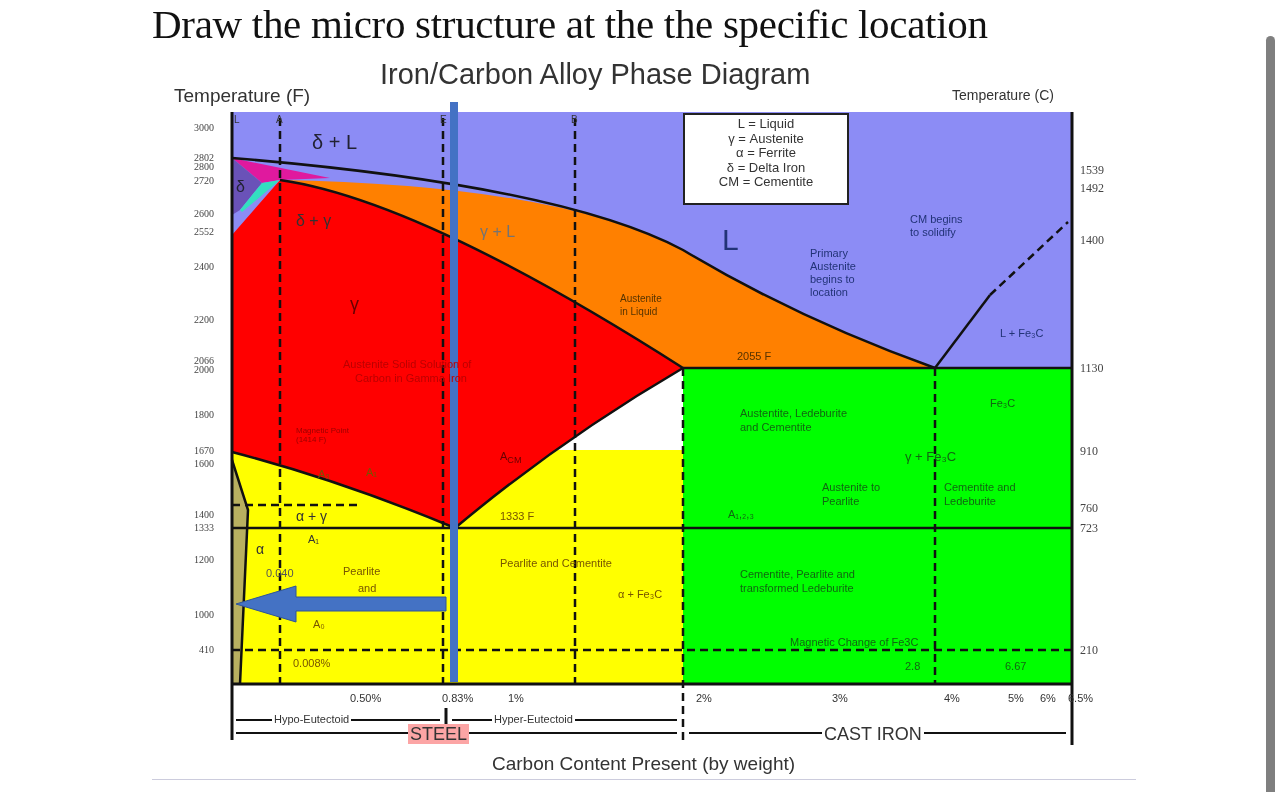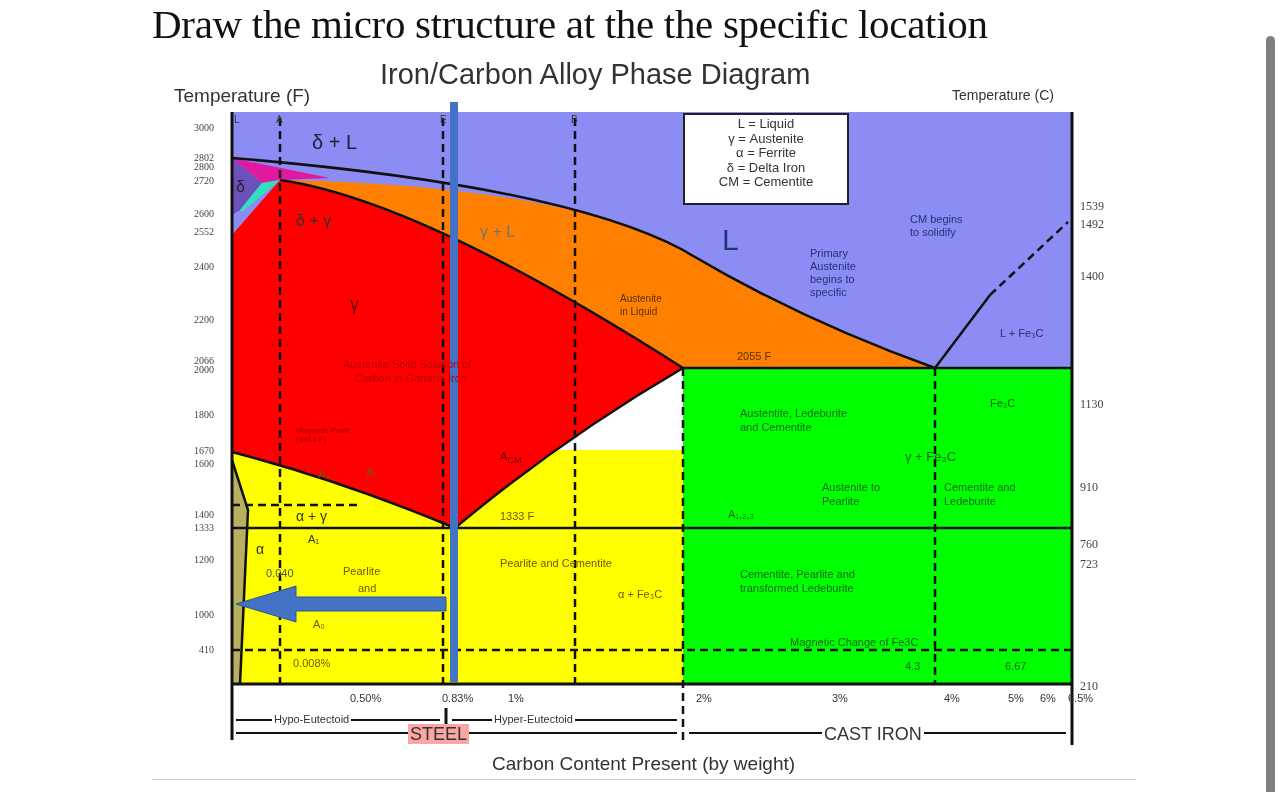--- a/index.html
+++ b/index.html
@@ -3,21 +3,21 @@
 <meta charset="utf-8">
 <style>
   html,body{margin:0;padding:0;background:#ffffff;}
   body{width:1284px;height:792px;position:relative;overflow:hidden;font-family:"Liberation Sans",sans-serif;}
   .question{position:absolute;left:152px;top:0px;font-family:"Liberation Serif",serif;font-size:41px;color:#111;white-space:nowrap;letter-spacing:-0.3px;}
   .diagram-title{position:absolute;left:380px;top:58px;font-size:29px;color:#333;white-space:nowrap;}
   .axis-title-left{position:absolute;left:174px;top:85px;font-size:19px;color:#333;}
   .axis-title-right{position:absolute;left:952px;top:87px;font-size:14px;color:#333;}
   .ytick{position:absolute;font-size:10px;color:#444;line-height:10px;font-family:Liberation Serif, serif;}
   .ytick.l{left:172px;width:42px;text-align:right;}
-  .ytick.r{left:1080px;font-size:12px;margin-top:36px;}
+  .ytick.r{left:1080px;font-size:12px;}
   svg.plot{position:absolute;left:0;top:0;}
   .lbl{position:absolute;font-size:11px;line-height:13px;white-space:nowrap;}
   .legend{position:absolute;left:683px;top:113px;width:166px;height:92px;background:#fff;border:2px solid #222;box-sizing:border-box;font-size:13px;line-height:14.5px;color:#333;text-align:center;padding-top:2px;}
   .xtick{position:absolute;top:692px;font-size:11px;color:#333;padding-left:20px;}
   .bottom-title{position:absolute;left:492px;top:753px;font-size:19px;color:#333;}
   .scrollbar{position:absolute;left:1266px;top:36px;width:9px;height:760px;background:#7f7f7f;border-radius:5px 5px 0 0;}
   .hline{position:absolute;left:152px;top:779px;width:984px;height:1px;background:#ccd;}
 </style>
 </head>
 <body>
@@ -134,21 +134,21 @@
 <div class="lbl" style="left:480px;top:225px;font-size:16px;color:#737373">γ + L</div>
 <div class="lbl" style="left:722px;top:225px;font-size:30px;line-height:30px;color:#223377">L</div>
 <div class="lbl" style="left:350px;top:298px;font-size:18px;color:#660000">γ</div>
 <div class="lbl" style="left:343px;top:358px;color:#bb0000">Austenite Solid Solution of</div>
 <div class="lbl" style="left:355px;top:372px;color:#bb0000">Carbon in Gamma Iron</div>
 <div class="lbl" style="left:620px;top:292px;color:#553300;font-size:10px">Austenite</div>
 <div class="lbl" style="left:620px;top:305px;color:#553300;font-size:10px">in Liquid</div>
 <div class="lbl" style="left:810px;top:247px;color:#223377">Primary</div>
 <div class="lbl" style="left:810px;top:260px;color:#223377">Austenite</div>
 <div class="lbl" style="left:810px;top:273px;color:#223377">begins to</div>
-<div class="lbl" style="left:810px;top:286px;color:#223377">specific</div>
+<div class="lbl" style="left:810px;top:286px;color:#223377">location</div>
 <div class="lbl" style="left:910px;top:213px;color:#223377">CM begins</div>
 <div class="lbl" style="left:910px;top:226px;color:#223377">to solidify</div>
 <div class="lbl" style="left:1000px;top:327px;color:#223377">L + Fe₃C</div>
 <div class="lbl" style="left:737px;top:350px;color:#553300">2055 F</div>
 <div class="lbl" style="left:296px;top:426px;color:#990000;font-size:8px;line-height:9px">Magnetic Point</div>
 <div class="lbl" style="left:296px;top:435px;color:#990000;font-size:8px;line-height:9px">(1414 F)</div>
 <div class="lbl" style="left:318px;top:468px;color:#775500">A₃</div>
 <div class="lbl" style="left:366px;top:466px;color:#775500">A₁</div>
 <div class="lbl" style="left:500px;top:450px;color:#660000"><span>A</span><sub>CM</sub></div>
 <div class="lbl" style="left:296px;top:510px;font-size:14px;color:#333">α + γ</div>
@@ -167,21 +167,21 @@
 <div class="lbl" style="left:990px;top:397px;color:#116611">Fe₃C</div>
 <div class="lbl" style="left:905px;top:450px;font-size:13px;color:#116611">γ + Fe₃C</div>
 <div class="lbl" style="left:822px;top:481px;color:#116611">Austenite to</div>
 <div class="lbl" style="left:822px;top:495px;color:#116611">Pearlite</div>
 <div class="lbl" style="left:728px;top:508px;color:#116611">A₁,₂,₃</div>
 <div class="lbl" style="left:944px;top:481px;color:#116611">Cementite and</div>
 <div class="lbl" style="left:944px;top:495px;color:#116611">Ledeburite</div>
 <div class="lbl" style="left:740px;top:568px;color:#116611">Cementite, Pearlite and</div>
 <div class="lbl" style="left:740px;top:582px;color:#116611">transformed Ledeburite</div>
 <div class="lbl" style="left:790px;top:636px;color:#116611">Magnetic Change of Fe3C</div>
-<div class="lbl" style="left:905px;top:660px;color:#116611">4.3</div>
+<div class="lbl" style="left:905px;top:660px;color:#116611">2.8</div>
 <div class="lbl" style="left:1005px;top:660px;color:#116611">6.67</div>
 
 <div class="xtick" style="left:330px">0.50%</div>
 <div class="xtick" style="left:422px">0.83%</div>
 <div class="xtick" style="left:488px">1%</div>
 <div class="xtick" style="left:676px">2%</div>
 <div class="xtick" style="left:812px">3%</div>
 <div class="xtick" style="left:924px">4%</div>
 <div class="xtick" style="left:988px">5%</div>
 <div class="xtick" style="left:1020px">6%</div>

